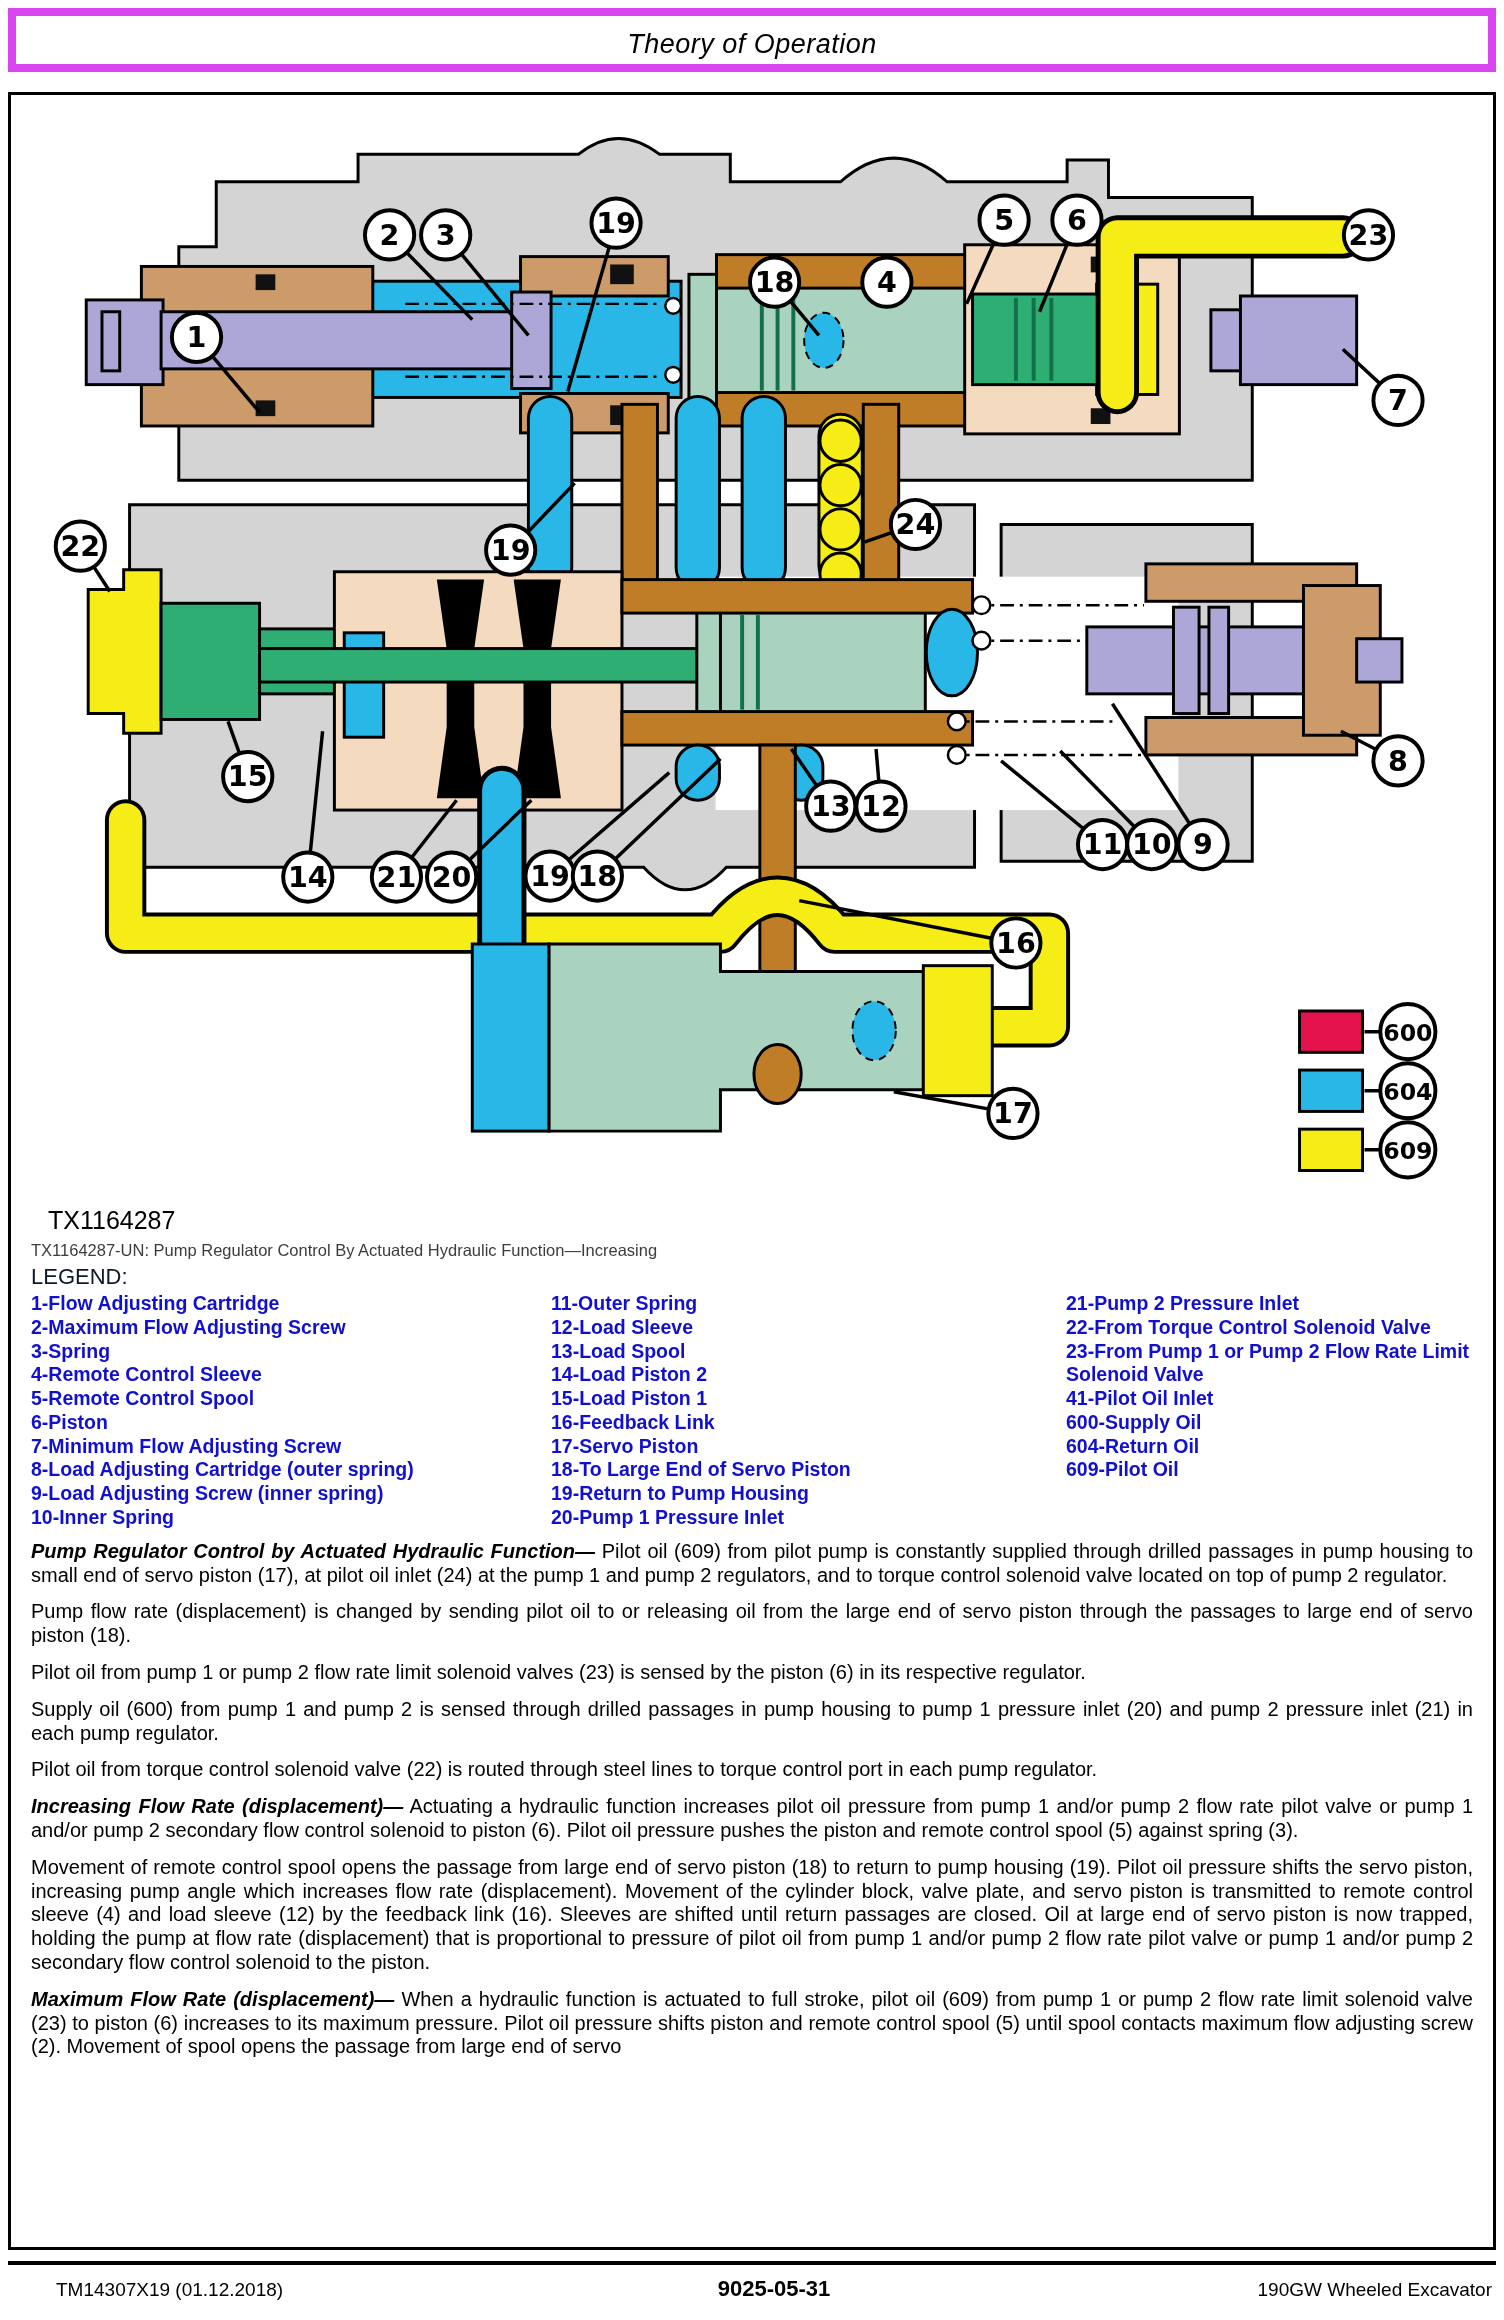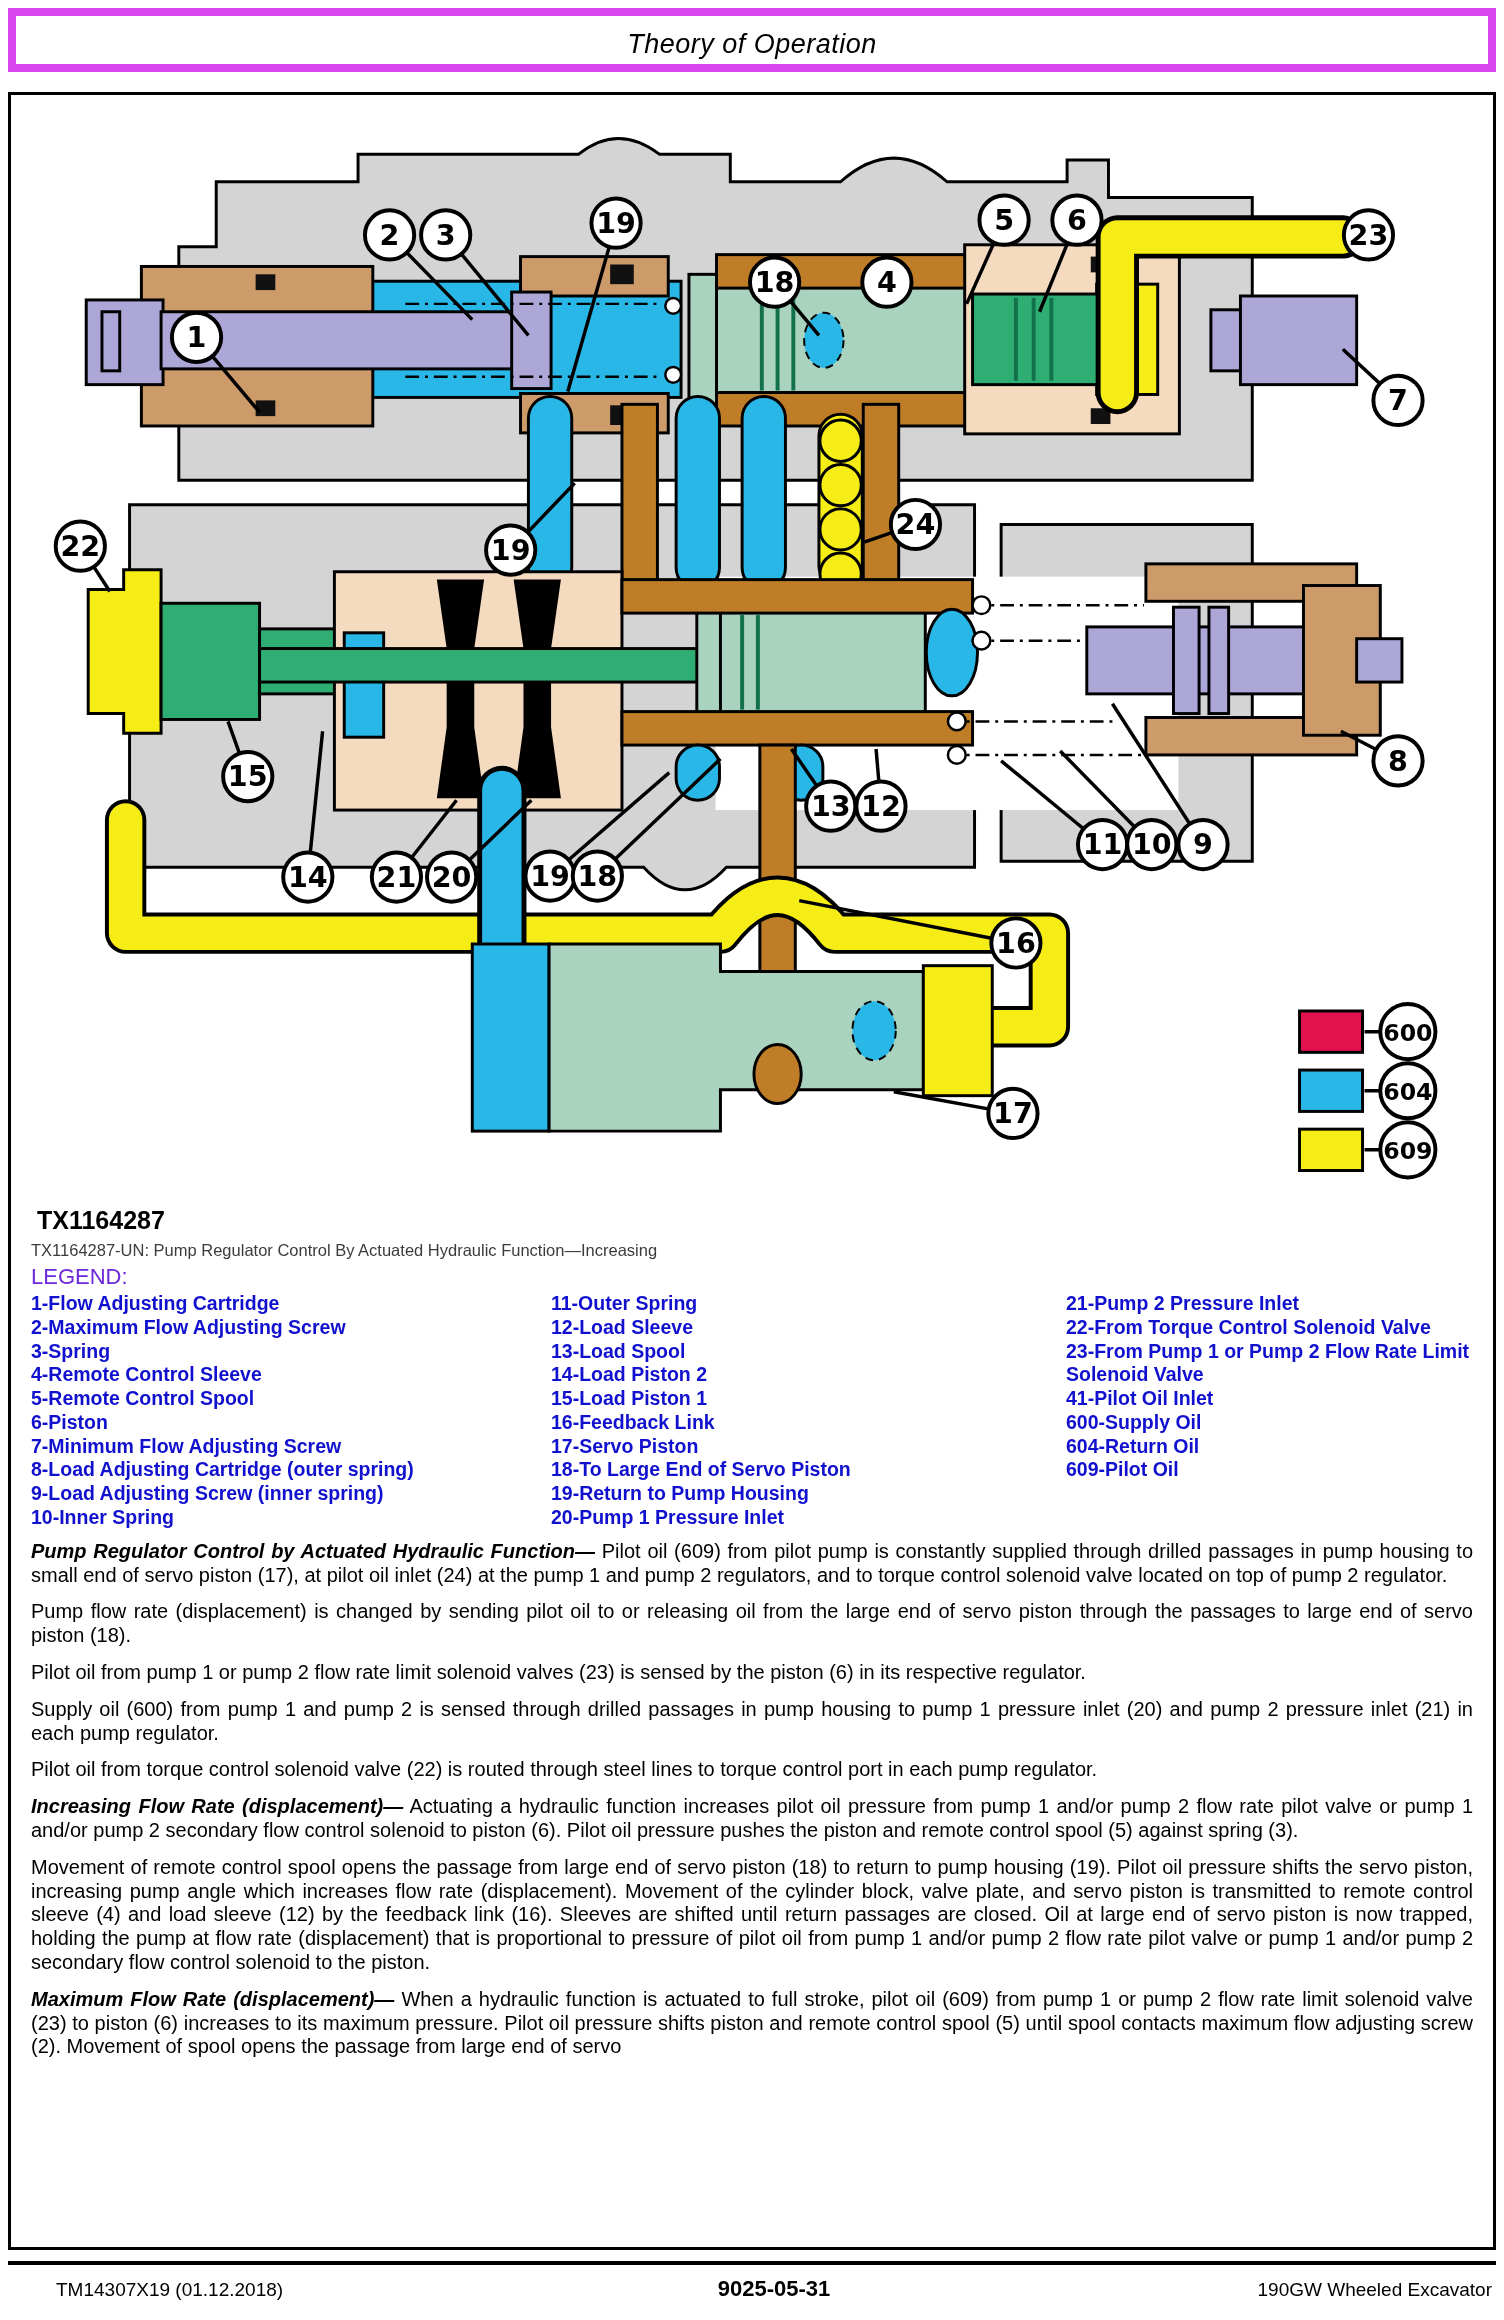--- a/index.html
+++ b/index.html
@@ -5,23 +5,23 @@
   html,body{margin:0;padding:0;background:#fff;}
   body{width:1504px;height:2320px;position:relative;overflow:hidden;
        font-family:"Liberation Sans","DejaVu Sans",sans-serif;color:#000;}
   .header-box{position:absolute;top:8px;left:8px;right:8px;height:48px;
       border:8px solid #d946ef;display:flex;align-items:flex-end;justify-content:center;}
   .header-box .title{font-style:italic;font-size:27px;padding-bottom:4px;letter-spacing:.5px;}
   .main-box{position:absolute;top:92px;left:8px;right:8px;height:2158px;
       border:3px solid #000;overflow:hidden;padding:6px 20px 0 20px;box-sizing:border-box;}
   .diagram-wrap{width:1438px;}
   svg{display:block;}
-  .figure-id{font-weight:bold;font-size:25px;margin:2px 0 6px 6px;}
+  .figure-id{font-weight:normal;font-size:25px;margin:2px 0 6px 17px;}
   .figure-caption{font-size:16.5px;color:#3c3c3c;margin:0 0 4px 0;}
-  .legend-title{color:#6d28d9;font-size:22px;margin:2px 0 2px 0;}
+  .legend-title{color:#0f172a;font-size:22px;margin:2px 0 2px 0;}
   .legend-grid{display:grid;grid-template-columns:500px 495px 1fr;column-gap:20px;}
   .legend-col{color:#1010CE;font-weight:bold;font-size:19.5px;line-height:1.22;}
   .legend-col div{margin:0;}
   .paras{margin-top:10px;}
   .paras p{font-size:20px;line-height:1.19;text-align:justify;margin:0 0 13px 0;}
   .paras .lead{font-weight:bold;font-style:italic;}
   .bottom-rule{position:absolute;top:2261px;left:8px;right:8px;height:0;
       border-top:4px solid #000;}
   .footer{position:absolute;top:2276px;left:8px;right:8px;display:flex;
       align-items:baseline;font-size:19px;}

